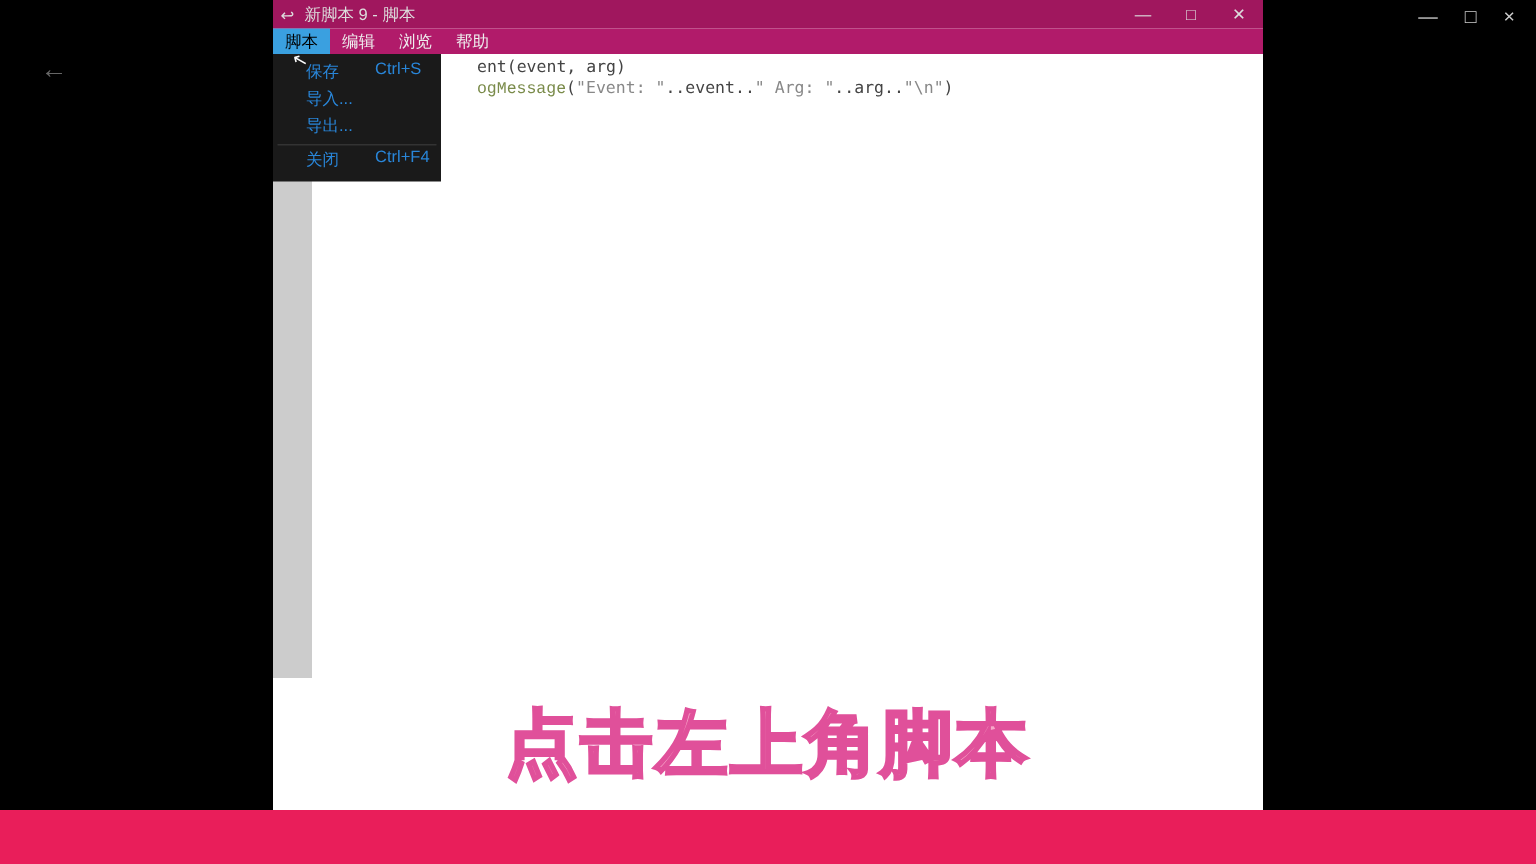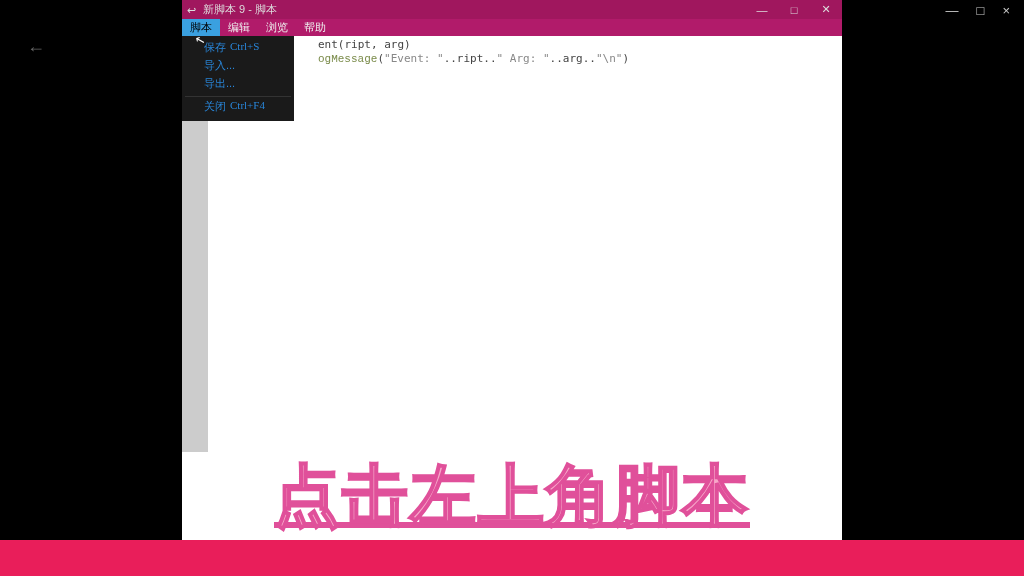--- a/index.html
+++ b/index.html
@@ -119,22 +119,21 @@
       font-size: 11px;
       color: #2986d9;
       display: flex;
       align-items: flex-start;
       padding-left: 22px;
       cursor: pointer;
       position: relative;
     }
     .dropdown-item .shortcut {
       position: absolute;
-      left: 48px;
-      font-family: Liberation Serif, serif;
+      left: 68px;
     }
     .dropdown-sep {
       height: 1px;
       background: #333;
       margin: 2px 3px;
     }
     .editor-body {
       flex: 1;
       display: flex;
       position: relative;
@@ -174,26 +173,25 @@
       left: 182px;
       width: 660px;
       height: 88px;
       background: #fff;
       display: flex;
       align-items: center;
       justify-content: center;
       z-index: 10;
     }
     .annotation-text {
-      font-size: 66px;
+      font-size: 48px;
       font-weight: bold;
       color: #f7a8c9;
       -webkit-text-stroke: 2px #e0509a;
       letter-spacing: 2px;
-      text-decoration: underline;
     }
     .cursor-pointer {
       position: absolute;
       top: 33px;
       left: 195px;
       z-index: 60;
       font-size: 12px;
       color: #fff;
       transform: rotate(-15deg);
     }
@@ -243,22 +241,22 @@
       <div class="dropdown-sep"></div>
       <div class="dropdown-item">
         <span>关闭</span>
         <span class="shortcut">Ctrl+F4</span>
       </div>
     </div>
   </div>
 
   <div class="editor-body">
     <div class="gutter"></div>
-    <div class="code-area"><span class="code-line1">                <span>ent(ript, arg)</span></span>
-<span>                <span class="code-fn">ogMessage</span><span class="code-op">(</span><span class="code-str">"Event: "</span><span class="code-op">..ript..</span><span class="code-str">" Arg: "</span><span class="code-op">..arg..</span><span class="code-str">"\n"</span><span class="code-op">)</span></span></div>
+    <div class="code-area"><span class="code-line1">                <span>ent(event, arg)</span></span>
+<span>                <span class="code-fn">ogMessage</span><span class="code-op">(</span><span class="code-str">"Event: "</span><span class="code-op">..event..</span><span class="code-str">" Arg: "</span><span class="code-op">..arg..</span><span class="code-str">"\n"</span><span class="code-op">)</span></span></div>
   </div>
 
   <div class="status-bar">
     <span>(20:22:12    ript Loaded ()</span>
   </div>
 
 </div>
 
 <div class="annotation">
   <div class="annotation-text">点击左上角脚本</div>

